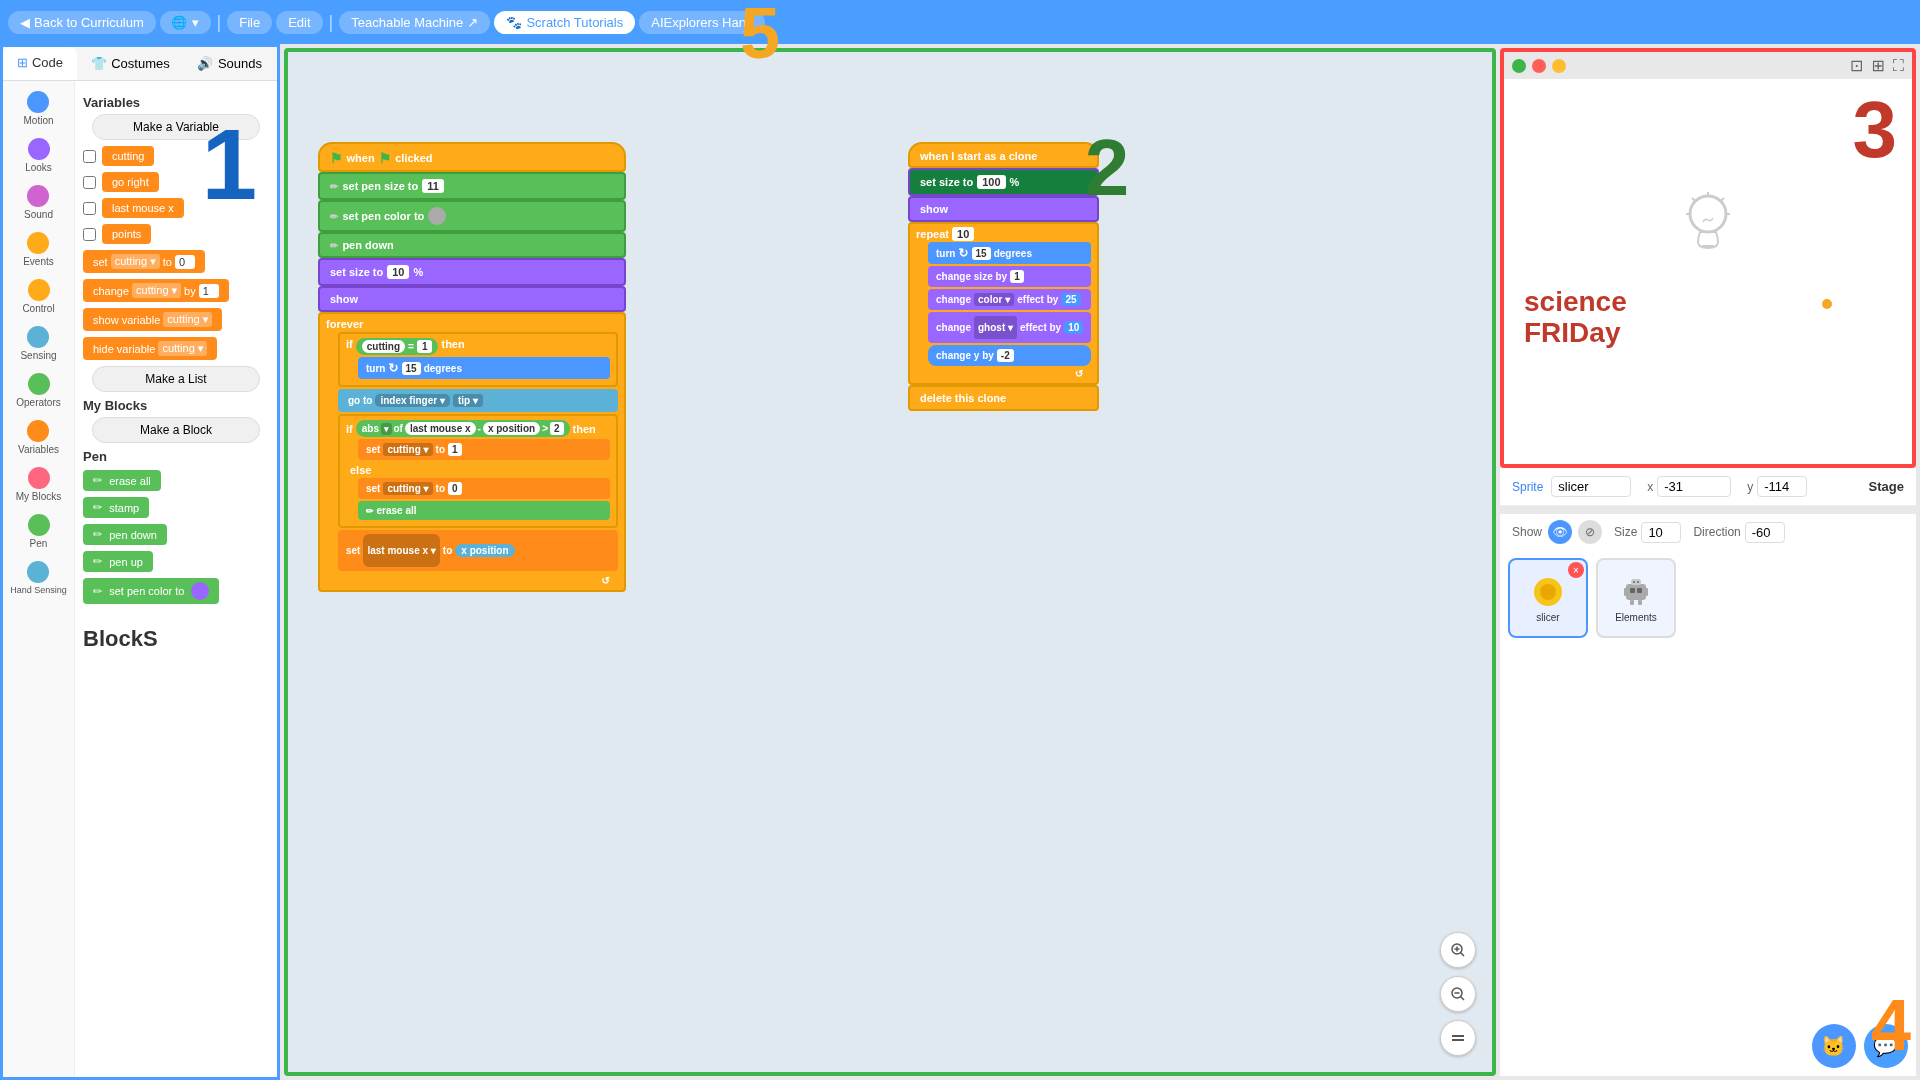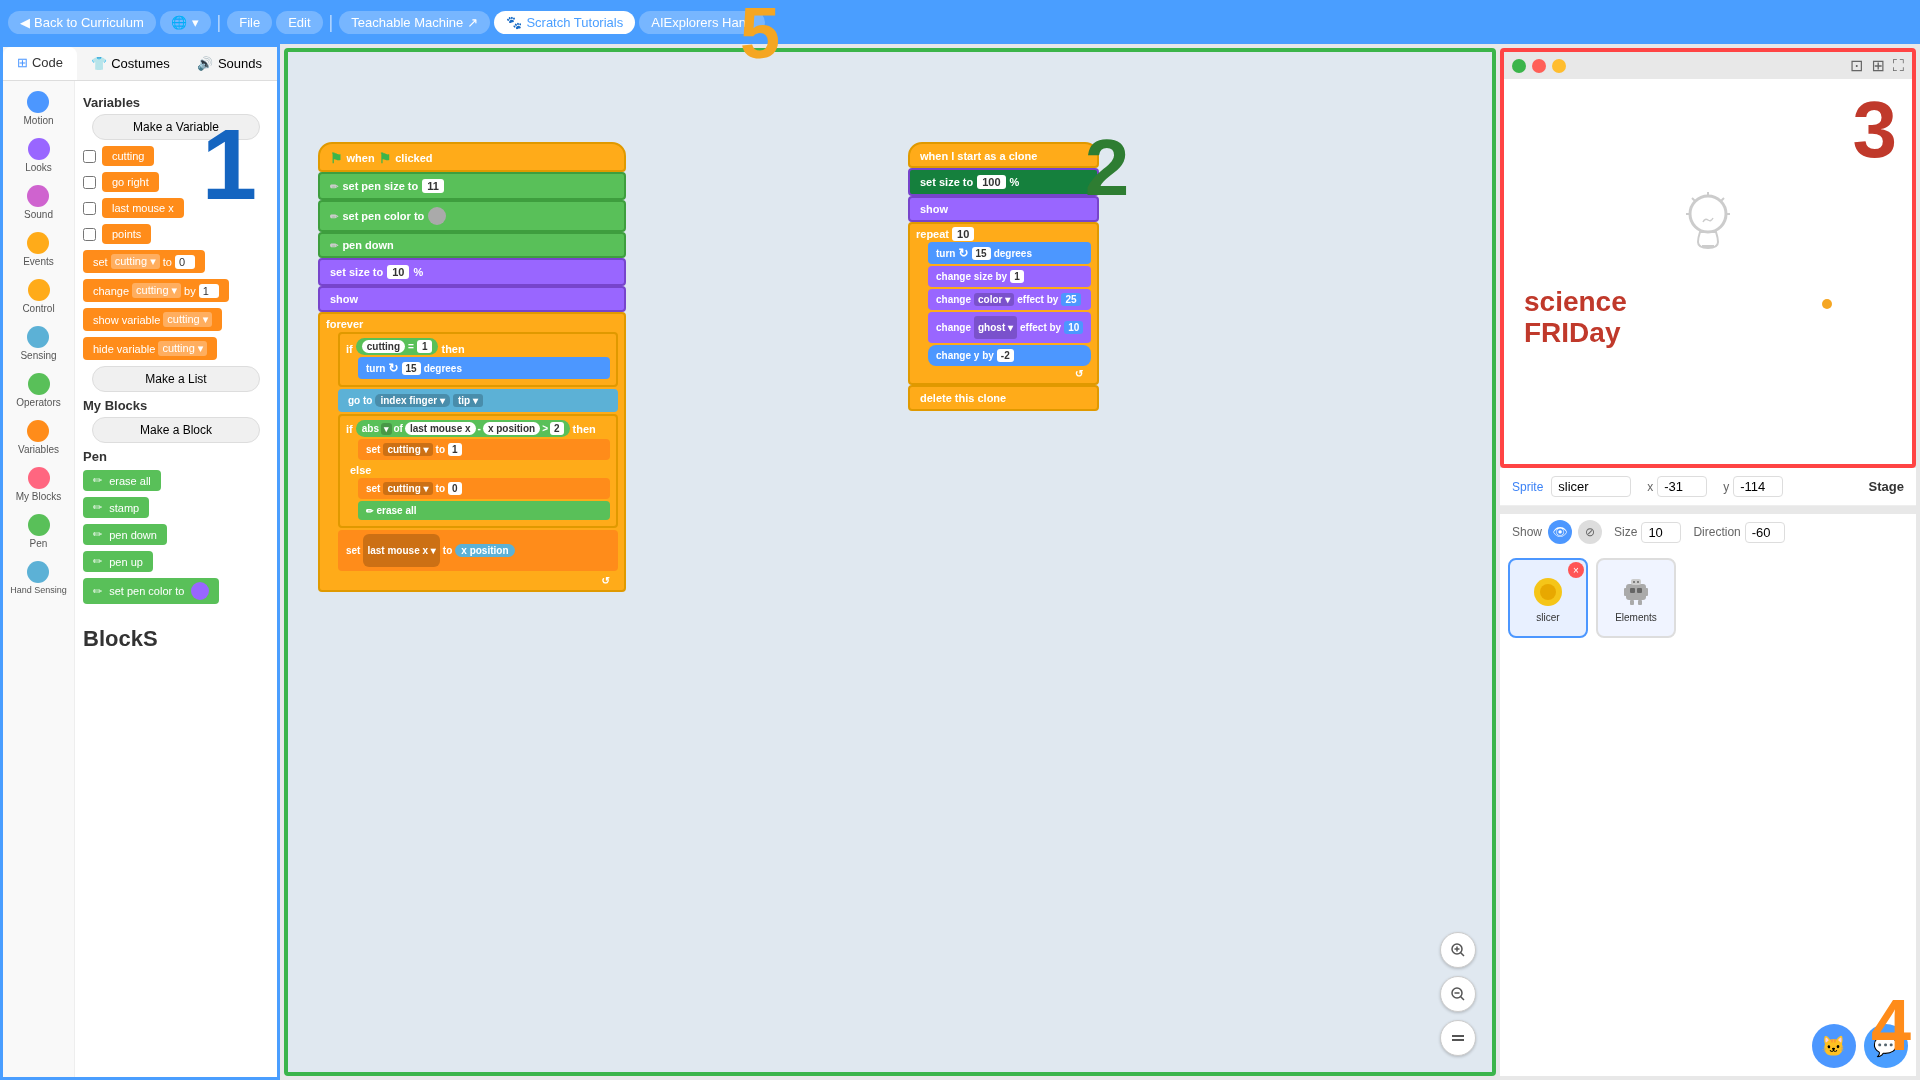--- a/index.html
+++ b/index.html
@@ -318,21 +318,21 @@
       </div>
 
       <div style="background: #9966ff; border-radius: 4px; padding: 5px 10px; color: white; font-size: 11px; font-weight: 600; display: flex; align-items: center; gap: 4px; border: 2px solid #7744cc;">
         show
       </div>
 
       <div style="background: #ffab19; border-radius: 4px; padding: 4px 6px; color: white; font-size: 11px; font-weight: 700; border: 2px solid #e09900; min-width: 200px;">
         <div style="margin-bottom: 2px;">forever</div>
 
         <div style="background: #ffab19; border-radius: 4px; padding: 4px 6px; border: 2px solid #e09900; margin-left: 12px;">
-          <div style="display:flex;align-items:flex-end;gap:3px;margin-bottom:2px;">
+          <div style="display:flex;align-items:flex-start;gap:3px;margin-bottom:2px;">
             if <span style="background:#59c059;color:white;border-radius:10px;padding:2px 6px;font-size:10px;display:inline-flex;align-items:center;gap:3px;">
               <span style="background:white;color:#333;border-radius:10px;padding:1px 5px;">cutting</span>
               =
               <span style="background:white;color:#333;border-radius:3px;padding:1px 5px;">1</span>
             </span> then
           </div>
 
           <div style="background:#4c97ff;border-radius:4px;padding:4px 8px;color:white;font-size:10px;font-weight:600;margin-left:12px;margin-bottom:2px;display:flex;align-items:center;gap:3px;">
             turn <span style="font-size:12px;">↻</span> <span style="background:white;color:#333;border-radius:3px;padding:1px 4px;">15</span> degrees
           </div>
@@ -482,21 +482,21 @@
       </div>
     </div>
 
     <div id="sprite-info" style="background:white; padding: 8px 12px; display:flex; align-items:center; gap:16px; border-bottom: 1px solid #eee; margin-right: 4px;">
       <div>
         <span style="font-size:12px; color:#3b82f6;">Sprite</span>
         <input type="text" value="slicer" style="margin-left: 4px; border: 1px solid rgb(221, 221, 221); border-radius: 4px; padding: 2px 6px; font-size: 13px; width: 80px;">
       </div>
       <div style="display:flex;align-items:center;gap:4px;">
         <span style="font-size:12px;color:#666;">x</span>
-        <input type="text" style="border: 1px solid rgb(221, 221, 221); border-radius: 4px; padding: 2px 6px; font-size: 13px; width: 50px;" value="-31">
+        <input type="text" style="border: 1px solid rgb(221, 221, 221); border-radius: 4px; padding: 2px 6px; font-size: 13px; width: 74px;" value="-31">
       </div>
       <div style="display:flex;align-items:center;gap:4px;">
         <span style="font-size:12px;color:#666;">y</span>
         <input type="text" style="border: 1px solid rgb(221, 221, 221); border-radius: 4px; padding: 2px 6px; font-size: 13px; width: 50px;" value="-114">
       </div>
       <div id="stage-tab-label" style="margin-left:auto; font-size:13px; font-weight:bold; color:#333;">Stage</div>
     </div>
 
     <div style="background:white; padding: 6px 12px; display:flex; align-items:center; gap:12px; margin-right:4px;">
       <div style="display:flex;align-items:center;gap:6px;">

